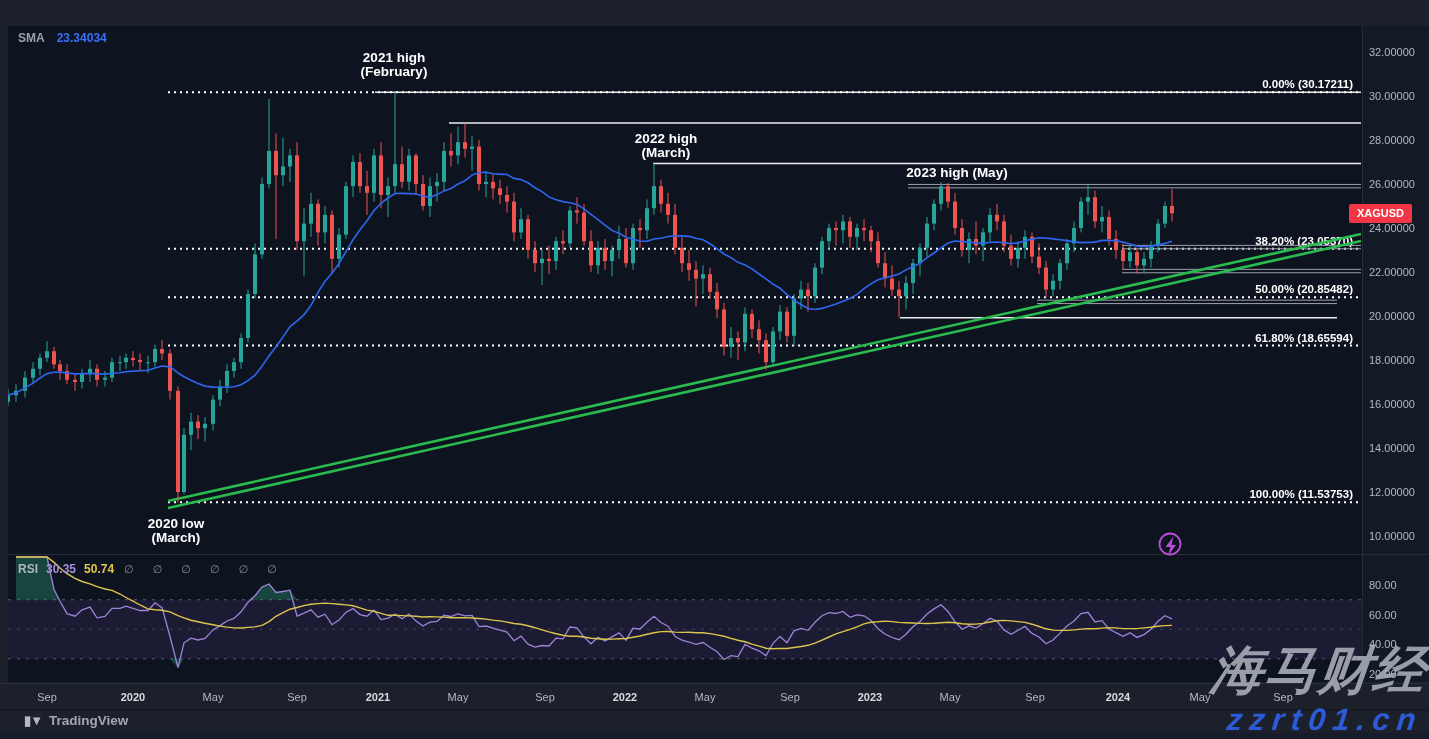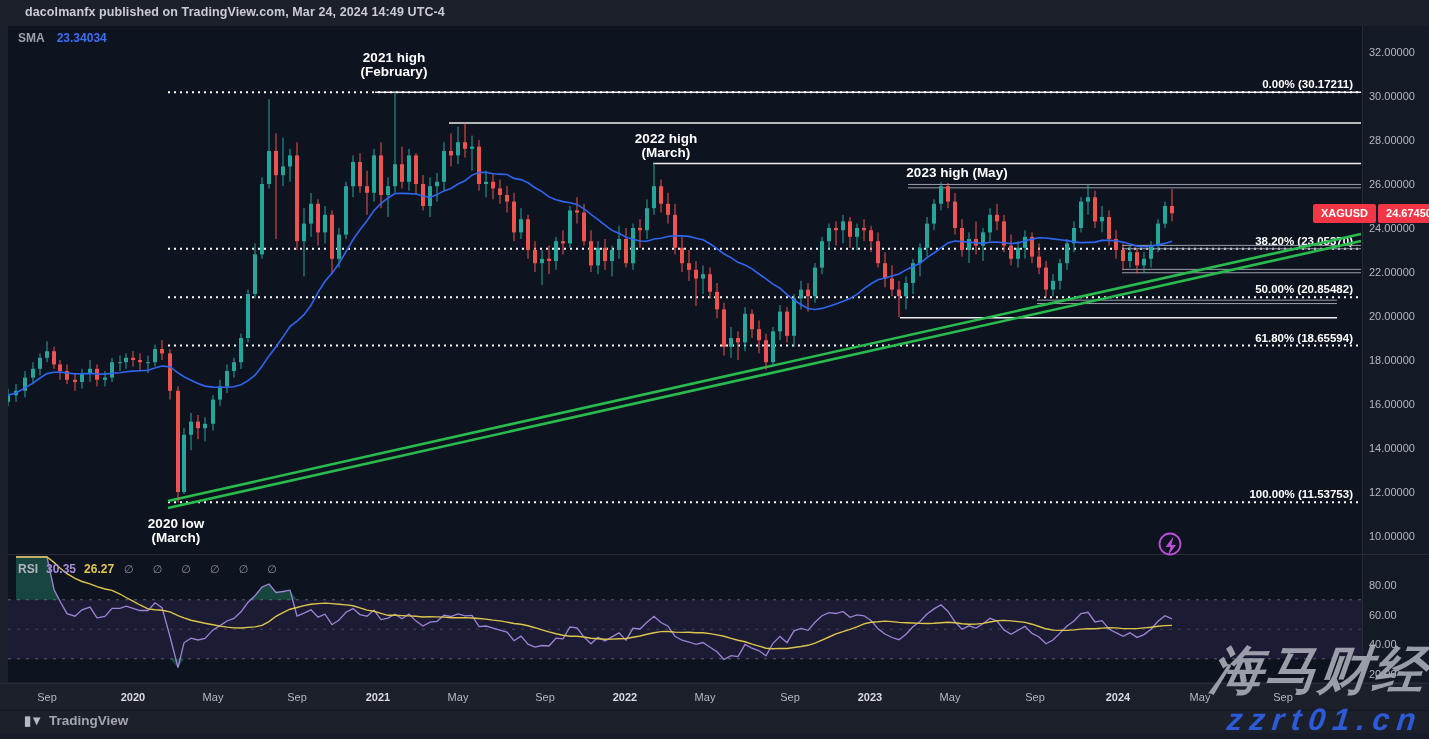--- a/index.html
+++ b/index.html
@@ -9,21 +9,21 @@
   #axis-bg{position:absolute;left:1362px;top:26px;width:67px;height:657px;background:#141926;border-left:1px solid #272c38;}
   #chart-svg{position:absolute;left:0;top:0;}
   .hdr{position:absolute;left:25px;top:5px;font-size:12.5px;font-weight:700;color:#c9ccd4;letter-spacing:.1px;}
   .legend{position:absolute;left:18px;top:31px;font-size:12px;font-weight:700;color:#9aa0aa;}
   .legend .val{color:#3a6ef5;margin-left:12px;}
   .rsi-legend{position:absolute;left:18px;top:562px;font-size:12px;font-weight:700;color:#b2b5be;}
   .rsi-legend .v1{color:#a98fd9;margin-left:8px;}
   .rsi-legend .v2{color:#e2c84b;margin-left:8px;}
   .rsi-legend .zeros{color:#8a8e98;margin-left:10px;letter-spacing:8px;font-weight:400;font-size:11px;}
   .badge{position:absolute;top:204px;left:1313px;display:flex;gap:2px;}
-  .badge span{background:#f23645;color:#fff;font-size:11px;font-weight:700;padding:3px 8px;border-radius:2px;line-height:13px;}
+  .badge span{background:#f23645;color:#fff;font-size:11px;font-weight:700;padding:3px 8px;border-radius:2px;line-height:13px;margin-left:36px;}
   .wm1{position:absolute;right:2px;top:636px;font-size:52px;font-weight:800;font-style:italic;
        color:rgba(164,169,180,.92);letter-spacing:2px;transform:skewX(-6deg);white-space:nowrap;}
   .wm2{position:absolute;right:6px;top:702px;font-size:31px;font-weight:800;font-style:italic;
        color:#2d5bd8;letter-spacing:7px;transform:skewX(-6deg);white-space:nowrap;}
   .footer{position:absolute;left:24px;top:713px;display:flex;align-items:center;gap:7px;color:#a3a6af;
           font-size:13.5px;font-weight:700;}
   .tv-ico{display:inline-block;font-weight:900;font-size:13px;color:#b6b9c2;letter-spacing:-1px;}
   .axis-strip{position:absolute;left:0;top:683px;width:1429px;height:27px;background:#1b202b;border-top:1px solid #272c38;}
   .bottom-strip{position:absolute;left:0;top:733px;width:1429px;height:6px;background:#171c2b;}
 </style>
@@ -454,25 +454,24 @@
       <text font-family="&quot;Liberation Sans&quot;,sans-serif" x="1283" y="701" fill="#b4b8c1" font-size="11px" font-weight="normal" text-anchor="middle">Sep</text>
       <line x1="8" y1="554.5" x2="1429" y2="554.5" stroke="#272c38" stroke-width="1"></line>
       <line x1="8" y1="683" x2="1429" y2="683" stroke="#272c38" stroke-width="1"></line>
       <line x1="0" y1="710" x2="1429" y2="710" stroke="#11141c" stroke-width="1"></line>
       <g>
         <circle cx="1170" cy="544" r="10.5" fill="none" stroke="#bb4fd9" stroke-width="1.8"></circle>
         <path d="M1173.5 536.5 L1165.5 547 L1170.5 547 L1168 555.5 L1176 545 L1171.4 545 Z" fill="#bb4fd9"></path>
       </g>
     </svg>
 
-  <div class="hdr">dacolmanfx published on TradingView.com, Mar 24, 2024 14:49 UTC-4</div>
 
   <div class="legend"><span>SMA</span><span class="val">23.34034</span></div>
 
-  <div class="rsi-legend"><span>RSI</span><span class="v1">30.35</span><span class="v2">26.27</span><span class="zeros">∅ ∅ ∅ ∅ ∅ ∅</span></div>
+  <div class="rsi-legend"><span>RSI</span><span class="v1">30.35</span><span class="v2">50.74</span><span class="zeros">∅ ∅ ∅ ∅ ∅ ∅</span></div>
 
   <div class="badge">
     <span>XAGUSD</span>
       <span>24.67450</span>
   </div>
 
   <div class="wm1">海马财经</div>
   <div class="wm2">zzrt01.cn</div>
 
   <div class="footer">

